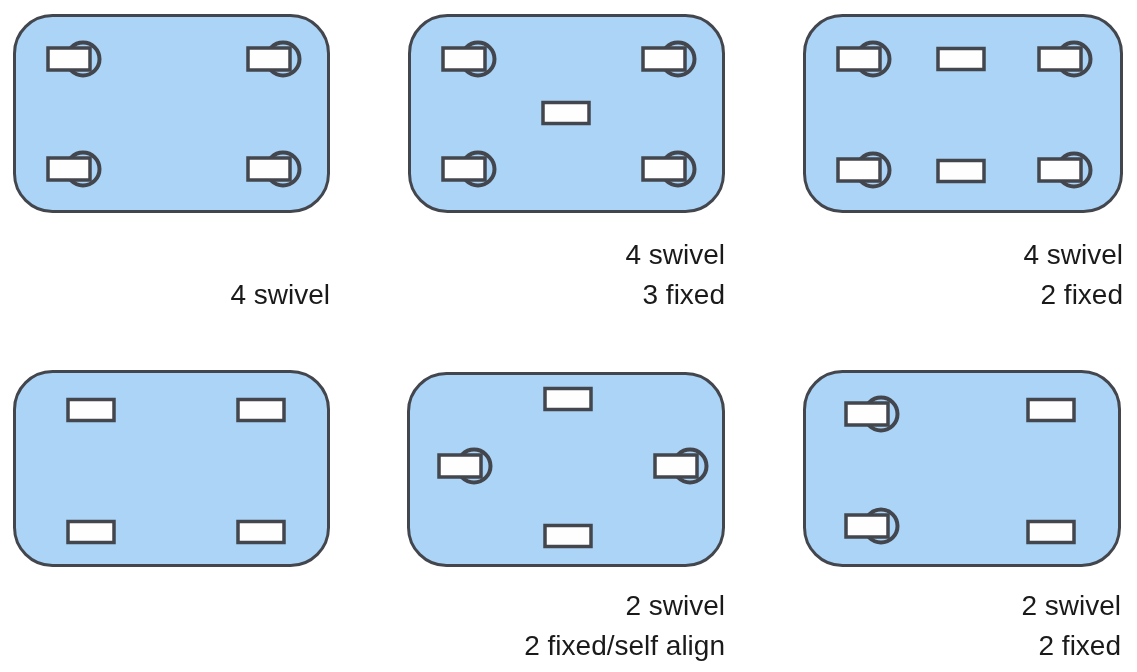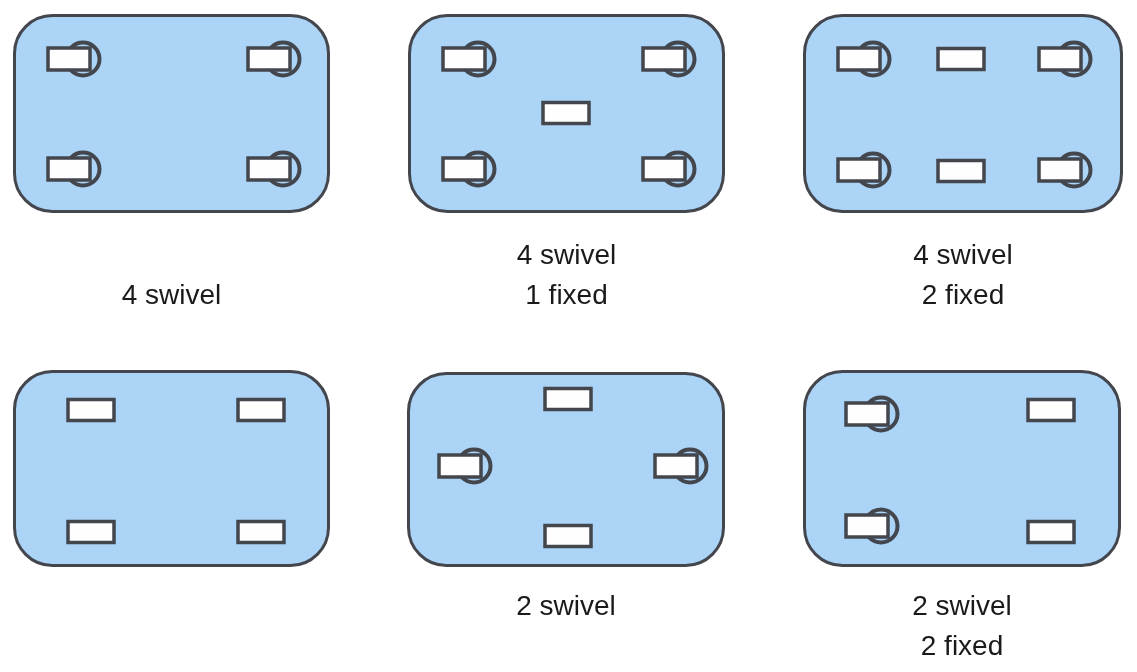--- a/index.html
+++ b/index.html
@@ -16,21 +16,21 @@
     overflow: hidden;
   }
   .panel {
     position: absolute;
   }
   .panel svg {
     display: block;
   }
   .panel-label {
     position: absolute;
-    text-align: center;
+    text-align: right;
     font-size: 28px;
     line-height: 40px;
     font-weight: 400;
   }
   .caption-line {
     white-space: nowrap;
   }
 </style>
 </head>
 <body>
@@ -79,21 +79,21 @@
           <circle cx="270" cy="155" r="16.5" fill="none" stroke="#43464D" stroke-width="4"></circle>
           <rect x="235" y="144" width="42" height="22" fill="#FEFEFE" stroke="#43464D" stroke-width="3.5"></rect>
         </g>
         <g>
           <rect x="135" y="88.5" width="46" height="21" fill="#FEFEFE" stroke="#43464D" stroke-width="3.5"></rect>
         </g>
       </svg>
     </div>
     <div class="panel-label" style="left: 408px; top: 235px; width: 317px; color: rgb(26, 26, 26);">
       <div class="caption-line">4 swivel</div>
-      <div class="caption-line">1 fixed</div>
+      <div class="caption-line">3 fixed</div>
     </div>
     <div class="panel" style="left: 803px; top: 14px; width: 320px; height: 199px;">
       <svg width="320" height="199" viewBox="0 0 320 199">
         <rect x="1.5" y="1.5" width="317" height="196" rx="38" ry="38" fill="#ABD4F7" stroke="#43464D" stroke-width="3"></rect>
         <g>
           <circle cx="70" cy="45" r="16.5" fill="none" stroke="#43464D" stroke-width="4"></circle>
           <rect x="35" y="34" width="42" height="22" fill="#FEFEFE" stroke="#43464D" stroke-width="3.5"></rect>
         </g>
         <g>
           <circle cx="271" cy="45" r="16.5" fill="none" stroke="#43464D" stroke-width="4"></circle>
@@ -150,20 +150,21 @@
           <circle cx="283" cy="94" r="16.5" fill="none" stroke="#43464D" stroke-width="4"></circle>
           <rect x="248" y="83" width="42" height="22" fill="#FEFEFE" stroke="#43464D" stroke-width="3.5"></rect>
         </g>
         <g>
           <rect x="138" y="153.5" width="46" height="21" fill="#FEFEFE" stroke="#43464D" stroke-width="3.5"></rect>
         </g>
       </svg>
     </div>
     <div class="panel-label" style="left: 407px; top: 586px; width: 318px; color: rgb(26, 26, 26);">
       <div class="caption-line">2 swivel</div>
+      <div class="caption-line">2 fixed/self align</div>
     </div>
     <div class="panel" style="left: 803px; top: 370px; width: 318px; height: 197px;">
       <svg width="318" height="197" viewBox="0 0 318 197">
         <rect x="1.5" y="1.5" width="315" height="194" rx="38" ry="38" fill="#ABD4F7" stroke="#43464D" stroke-width="3"></rect>
         <g>
           <circle cx="78" cy="44" r="16.5" fill="none" stroke="#43464D" stroke-width="4"></circle>
           <rect x="43" y="33" width="42" height="22" fill="#FEFEFE" stroke="#43464D" stroke-width="3.5"></rect>
         </g>
         <g>
           <rect x="225" y="29.5" width="46" height="21" fill="#FEFEFE" stroke="#43464D" stroke-width="3.5"></rect>

